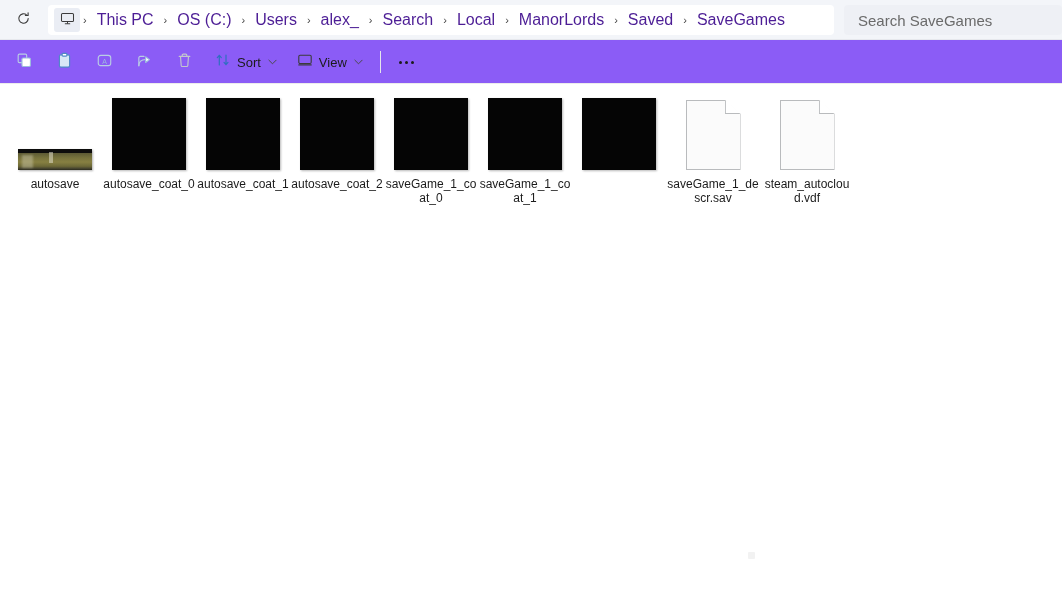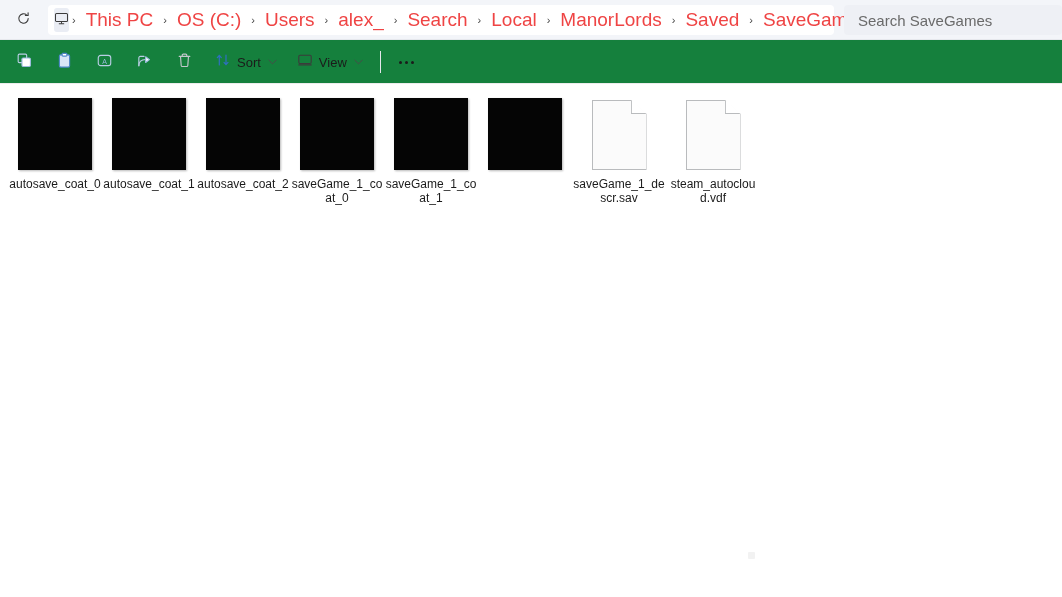--- a/index.html
+++ b/index.html
@@ -43,22 +43,22 @@
     padding: 0 10px 0 6px;
     width: 786px;
   }
   .pc-icon-wrap {
     width: 26px; height: 24px;
     display: flex; align-items: center; justify-content: center;
     background: #eaedf4;
     border-radius: 3px;
   }
   .crumb {
-    font-size: 19px;
-    color: #ef4444;
+    font-size: 16px;
+    color: #4c1d95;
     padding: 3px 7px;
     border-radius: 3px;
     white-space: nowrap;
   }
   .chev {
     color: #444;
     font-size: 11px;
     padding: 0 3px;
     display: flex; align-items: center;
   }
@@ -75,21 +75,21 @@
   .searchbox .ph {
     font-size: 15px;
     color: #6a6a6a;
     white-space: nowrap;
   }
 
   
   .commandbar {
     position: relative;
     height: 44px;
-    background: #15803d;
+    background: #8b5cf6;
     display: flex;
     align-items: center;
     padding-left: 4px;
   }
   .commandbar::after {
     content: "";
     position: absolute;
     left: 0; right: 0; bottom: 0;
     height: 1px;
     background: #ececec;
@@ -375,20 +375,26 @@
     <i></i>
     <i></i>
     <i></i>
   </div>
 </div>
 
 <div class="content">
   <div class="grid" id="file-grid">
       <div class="tile">
         <div class="thumbbox">
+          <div class="thumb-wide"></div>
+        </div>
+        <div class="label">autosave</div>
+      </div>
+      <div class="tile">
+        <div class="thumbbox">
           <div class="thumb-black"></div>
         </div>
         <div class="label">autosave_coat_0</div>
       </div>
       <div class="tile">
         <div class="thumbbox">
           <div class="thumb-black"></div>
         </div>
         <div class="label">autosave_coat_1</div>
       </div>

